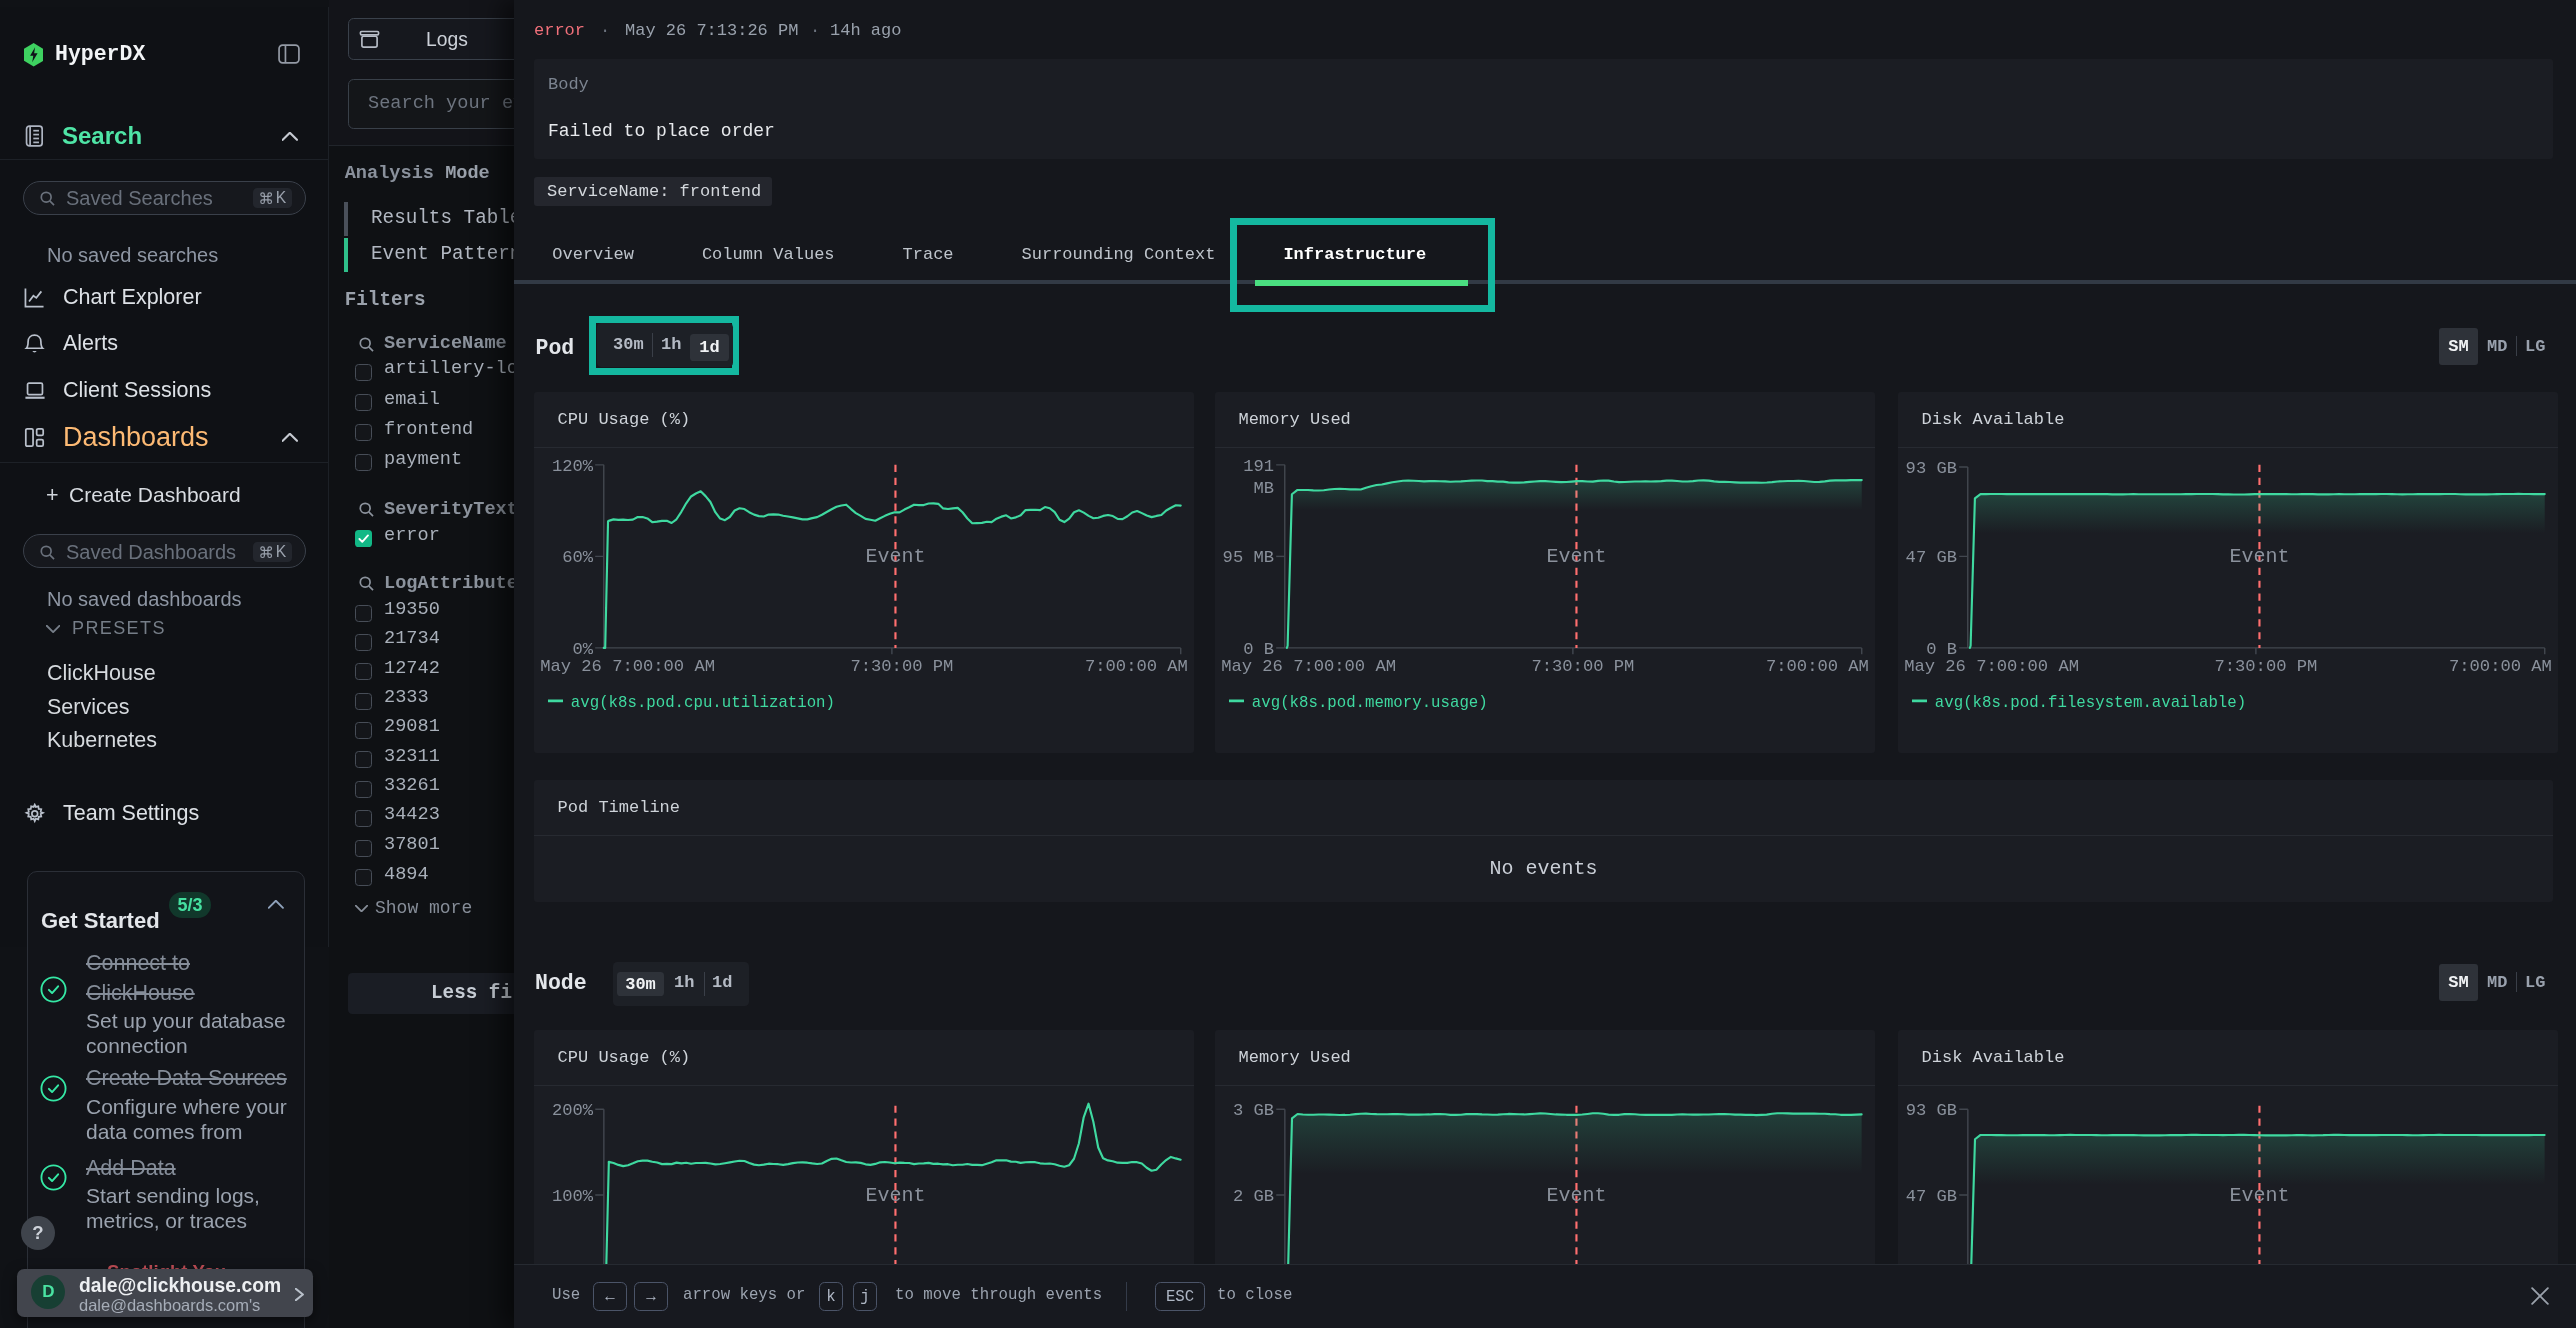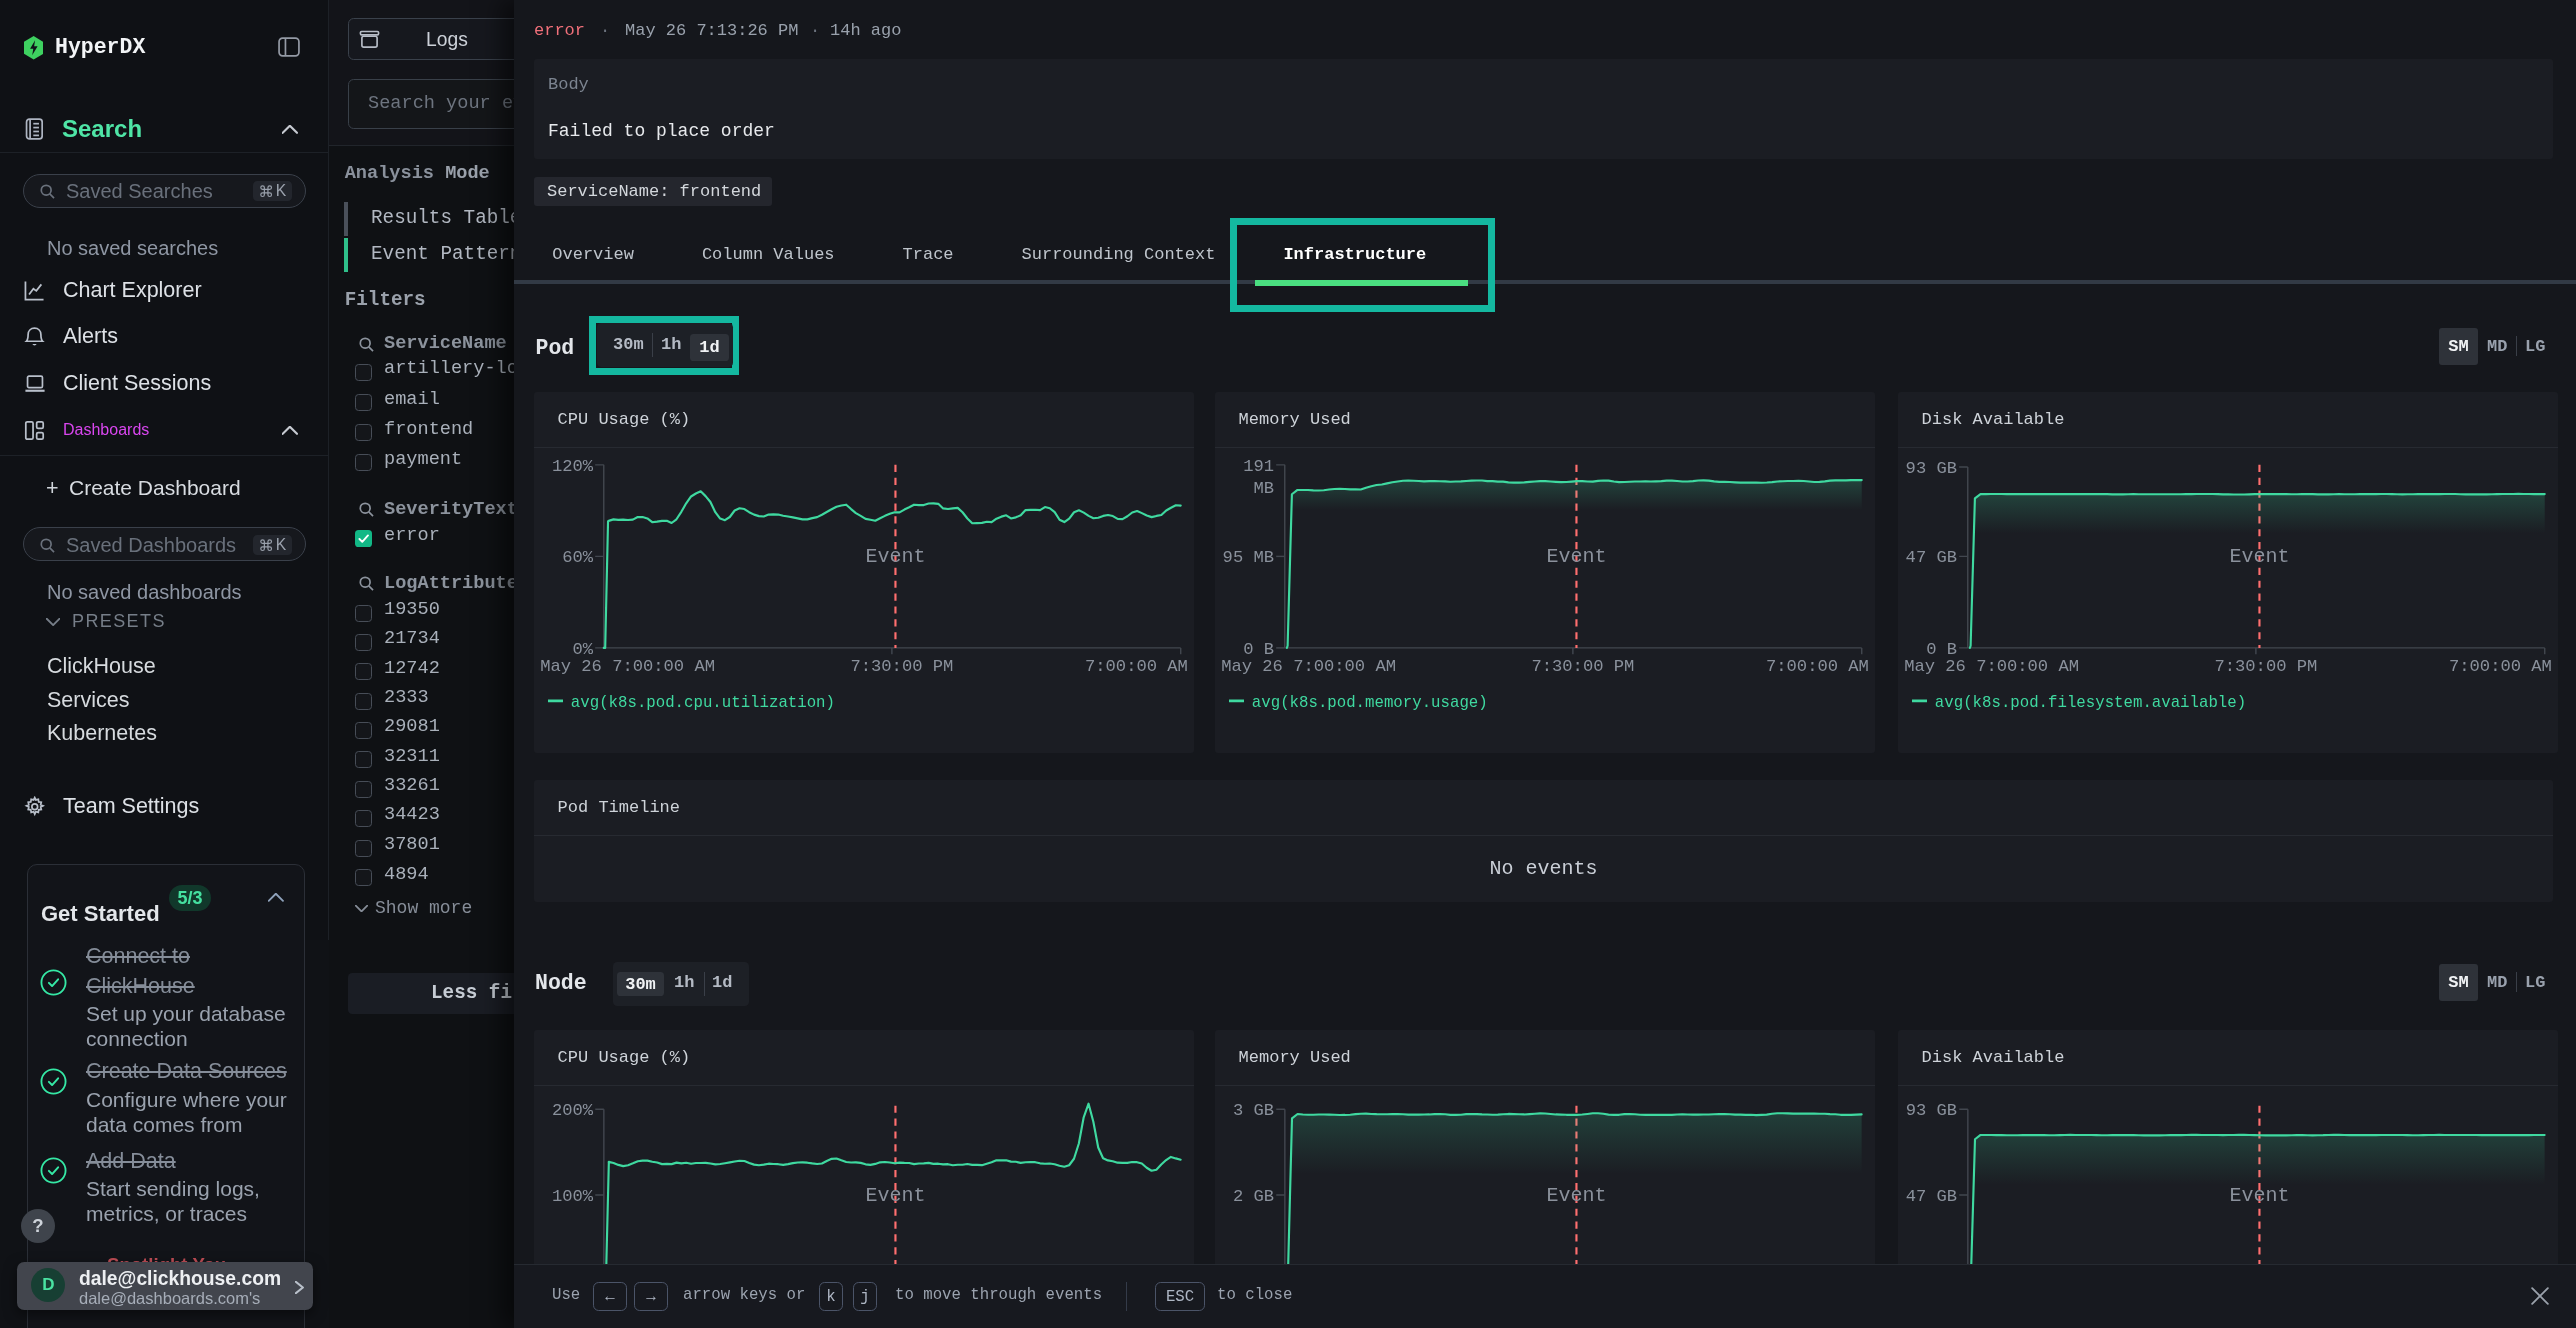--- a/index.html
+++ b/index.html
@@ -1,21 +1,21 @@
 <!DOCTYPE html>
 <html style="font-size:11.4px"><head><meta charset="utf-8"><title>HyperDX</title>
 <style>
 *{margin:0;padding:0;box-sizing:border-box;}
 html,body{width:2576px;height:1328px;overflow:hidden;}
 body{background:#101216;font-family:"Liberation Mono",monospace;position:relative;}
 .abs{position:absolute;}
 .mono{font-family:"Liberation Mono",monospace;}
 .sans{font-family:"Liberation Sans",sans-serif;}
 
-#sidebar{position:absolute;left:0;top:0;width:329px;height:940px;background:#0f1115;border-right:1.4px solid #1d2127;}
+#sidebar{position:absolute;left:0;top:7px;width:329px;height:940px;background:#0f1115;border-right:1.4px solid #1d2127;}
 .sinput{position:absolute;left:23px;width:283px;height:34px;border:1.4px solid #3a404a;border-radius:17px;background:#16181d;}
 .kbadge{position:absolute;height:20px;padding:0 5.7px;border-radius:4.3px;background:#23262d;color:#9aa1ac;font-size:15.7px;font-family:"Liberation Sans",sans-serif;display:flex;align-items:center;gap:1.4px;}
 
 #gscard{position:absolute;left:27px;top:864px;width:278px;height:476px;border:1.4px solid #2b2f37;border-radius:10px;background:#121419;}
 .strike{text-decoration:line-through;color:#858d99;}
 .gsdesc{color:#9aa2ae;}
 
 #col2{position:absolute;left:329px;top:0;width:185px;height:1328px;background:#0f1114;overflow:hidden;}
 #col2toolbar{position:absolute;left:0;top:0;width:185px;height:146px;background:#131419;border-bottom:1.4px solid #21252b;}
 .cbox{position:absolute;left:26px;width:17px;height:17px;border:1.4px solid #474d57;border-radius:3.6px;background:#14161a;}
@@ -80,21 +80,21 @@
     <svg class="abs" style="left:24px;top:374px" width="22" height="19.3" viewBox="0 0 31 27" fill="none" stroke="#b9c0cb" stroke-width="2.4">
       <rect x="5" y="3" width="21" height="16" rx="2"></rect>
       <path d="M2 23.5 H29" stroke-width="3"></path>
     </svg>
     <div class="abs" style="left:63px;top:367px;font-family:'Liberation Sans',sans-serif;font-size:21.5px;color:#dde1e6;font-weight:normal;letter-spacing:0;white-space:nowrap;line-height:32px;">Client Sessions</div>
     <svg class="abs" style="left:24px;top:420px" width="21" height="21" viewBox="0 0 29 29" fill="none" stroke="#b9c0cb" stroke-width="2.4">
       <rect x="2.5" y="2.5" width="10" height="24" rx="2"></rect>
       <rect x="17.5" y="2.5" width="9" height="9" rx="2"></rect>
       <rect x="17.5" y="17.5" width="9" height="9" rx="2"></rect>
     </svg>
-    <div class="abs" style="left:63px;top:414px;font-family:'Liberation Sans',sans-serif;font-size:16px;color:#d946ef;font-weight:normal;letter-spacing:0;white-space:nowrap;line-height:32px;">Dashboards</div>
+    <div class="abs" style="left:63px;top:414px;font-family:'Liberation Sans',sans-serif;font-size:27px;color:#fdba74;font-weight:normal;letter-spacing:0;white-space:nowrap;line-height:32px;">Dashboards</div>
     <svg class="abs" style="left:282px;top:426px" width="15.7" height="8.6" viewBox="0 0 22 12" fill="none" stroke="#c6cad1" stroke-width="3" stroke-linecap="round" stroke-linejoin="round">
       <path d="M1 11 L11.0 1 L21 11"></path>
     </svg>
     <div class="abs" style="left:0;top:455px;width:328px;height:1.4px;background:#1d2127"></div>
     <div class="abs" style="left:46px;top:472px;font-family:'Liberation Sans',sans-serif;font-size:21.5px;color:#cfd4da;font-weight:normal;letter-spacing:0;white-space:nowrap;line-height:32px;">+</div>
     <div class="abs" style="left:69px;top:472px;font-family:'Liberation Sans',sans-serif;font-size:21px;color:#d8dce1;font-weight:normal;letter-spacing:0;white-space:nowrap;line-height:31px;">Create Dashboard</div>
     <div class="sinput" style="top:527px"></div>
     <svg class="abs" style="left:39px;top:537px" width="17" height="17" viewBox="0 0 26 26" fill="none" stroke="#6a717c" stroke-width="2.6">
       <circle cx="11" cy="11" r="7.5"></circle>
       <line x1="16.5" y1="16.5" x2="23" y2="23"></line>

